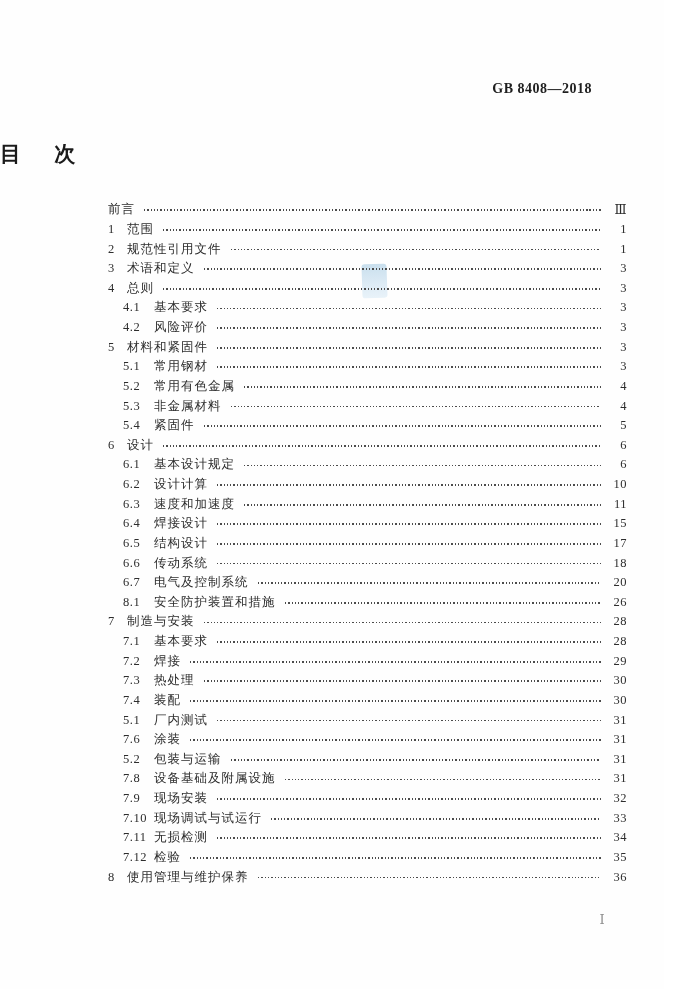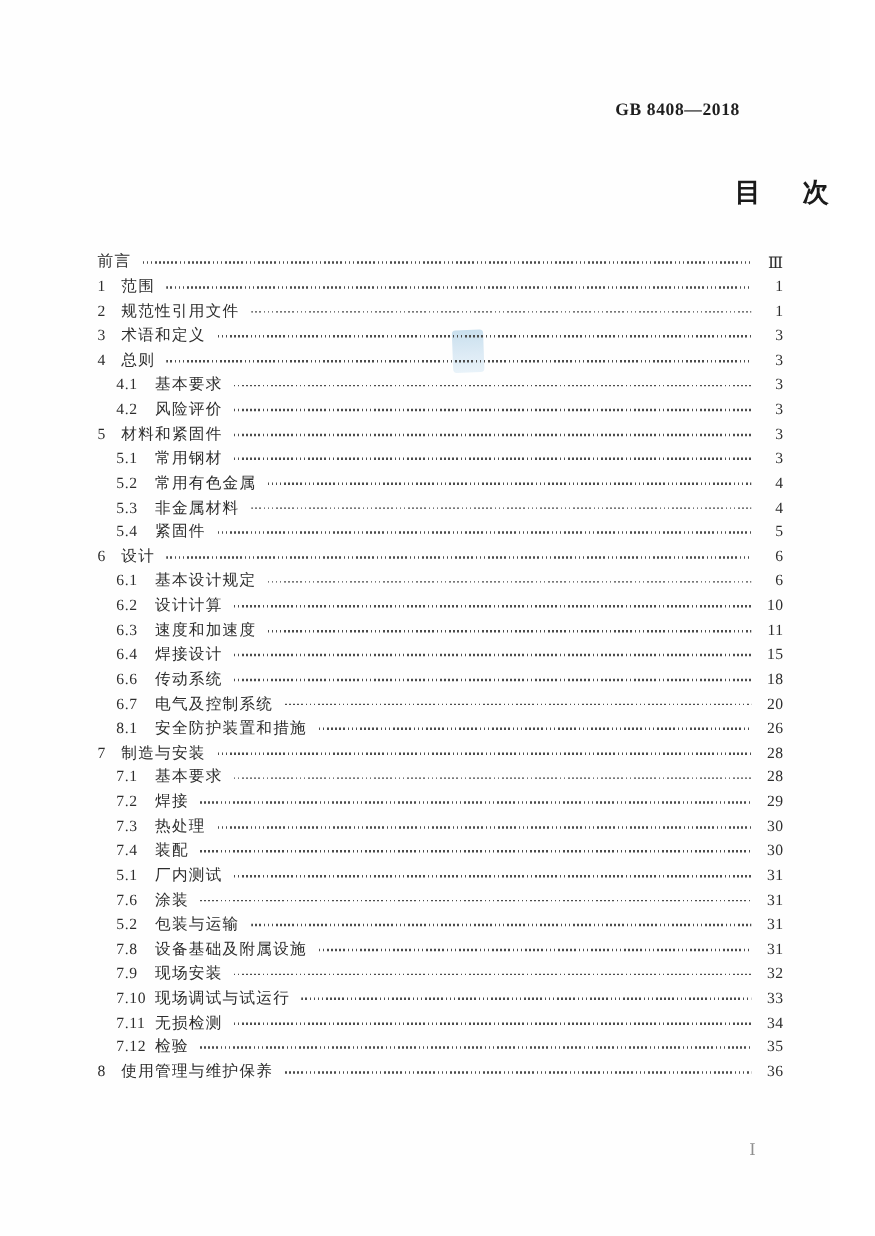--- a/index.html
+++ b/index.html
@@ -24,21 +24,21 @@
     font-weight: bold;
     letter-spacing: 0.5px;
     color: #1f1f1f;
     white-space: nowrap;
   }
   #toc-title {
     position: absolute;
     top: 140px;
     left: 0;
     width: 100%;
-    text-align: right;
+    text-align: left;
     font-size: 21px;
     font-weight: bold;
     color: #1a1a1a;
     word-spacing: 26px;
     letter-spacing: 1px;
   }
   #watermark {
     position: absolute;
     left: 362px;
     top: 264px;
@@ -56,20 +56,21 @@
     top: 200px;
     width: 549px;
     z-index: 1;
   }
   .toc-row {
     display: flex;
     align-items: center;
     height: 19.63px;
     font-size: 12.5px;
     white-space: nowrap;
+    margin-left: 30px;
   }
   .toc-row.sub {
     padding-left: 15px;
     justify-content: center;
   }
   .toc-num {
     min-width: 12px;
     margin-right: 7px;
     letter-spacing: 0.5px;
   }
@@ -212,20 +213,26 @@
     <span class="toc-leader"></span>
     <span class="toc-page">11</span>
   </div>
       <div class="toc-row sub">
     <span class="toc-num">6.4</span>
     <span class="toc-label">焊接设计</span>
     <span class="toc-leader"></span>
     <span class="toc-page">15</span>
   </div>
       <div class="toc-row sub">
+    <span class="toc-num">6.5</span>
+    <span class="toc-label">结构设计</span>
+    <span class="toc-leader"></span>
+    <span class="toc-page">17</span>
+  </div>
+      <div class="toc-row sub">
     <span class="toc-num">6.6</span>
     <span class="toc-label">传动系统</span>
     <span class="toc-leader"></span>
     <span class="toc-page">18</span>
   </div>
       <div class="toc-row sub">
     <span class="toc-num">6.7</span>
     <span class="toc-label">电气及控制系统</span>
     <span class="toc-leader"></span>
     <span class="toc-page">20</span>

